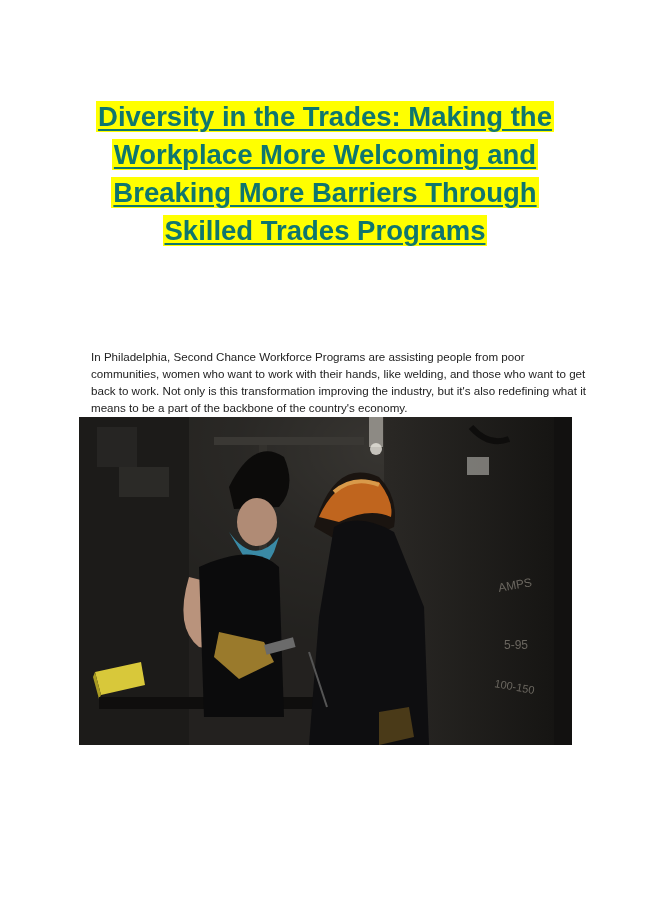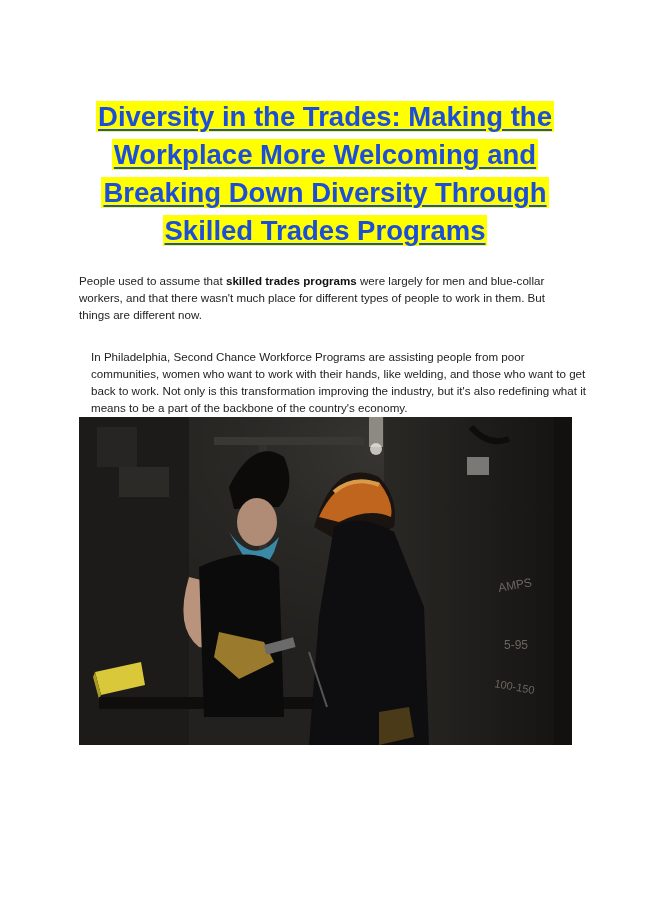--- a/index.html
+++ b/index.html
@@ -2,21 +2,21 @@
 <html><head>
 <meta charset="utf-8">
 <style>
   html, body { margin: 0; padding: 0; background: #ffffff; }
   body { width: 650px; height: 920px; position: relative; overflow: hidden; }
   .page { position: absolute; left: 0; top: 0; width: 650px; height: 920px; background: #fff; }
   .title {
     position: absolute; left: 60px; top: 98px; width: 530px;
     text-align: center;
     font-family: "Liberation Sans", sans-serif;
-    font-weight: bold; font-size: 27.5px; line-height: 38px; color: #1d4ed8;
+    font-weight: bold; font-size: 27.5px; line-height: 38px; color: #0f766e;
   }
   .title span.hl {
     background: #ffff00;
     text-decoration: underline; text-decoration-thickness: 2px; text-underline-offset: 3px;
     padding: 0 2px;
   }
   .para {
     position: absolute; left: 79px; width: 500px;
     font-family: "Liberation Sans", sans-serif;
     font-size: 11.6px; line-height: 17px; color: #222;
@@ -31,25 +31,24 @@
   .photo svg { display: block; }
 </style>
 </head>
 <body>
 
 <div class="page">
 
   <div class="title">
     <span class="hl">Diversity in the Trades: Making the</span><br>
     <span class="hl">Workplace More Welcoming and</span><br>
-    <span class="hl">Breaking Down Diversity Through</span><br>
+    <span class="hl">Breaking More Barriers Through</span><br>
     <span class="hl">Skilled Trades Programs</span>
   </div>
 
-  <p class="para p1" style="margin:0"><span>People used to assume that </span><b>skilled trades programs</b><span> were largely for men and blue-collar workers, and that there wasn't much place for different types of people to work in them.  But things are different now.</span></p>
 
   <p class="para p2" style="margin:12px">In Philadelphia, Second Chance Workforce Programs are assisting people from poor communities, women who want to work with their hands, like welding, and those who want to get back to work. Not only is this transformation improving the industry, but it's also redefining what it means to be a part of the backbone of the country's economy.</p>
 
   <div class="photo">
     <svg width="493" height="328" viewBox="0 0 493 328">
       <defs>
         <radialGradient id="glow" cx="0.62" cy="0.1" r="0.6">
           <stop offset="0" stop-color="#5a5650"></stop>
           <stop offset="0.5" stop-color="#2c2a27"></stop>
           <stop offset="1" stop-color="#141311"></stop>

